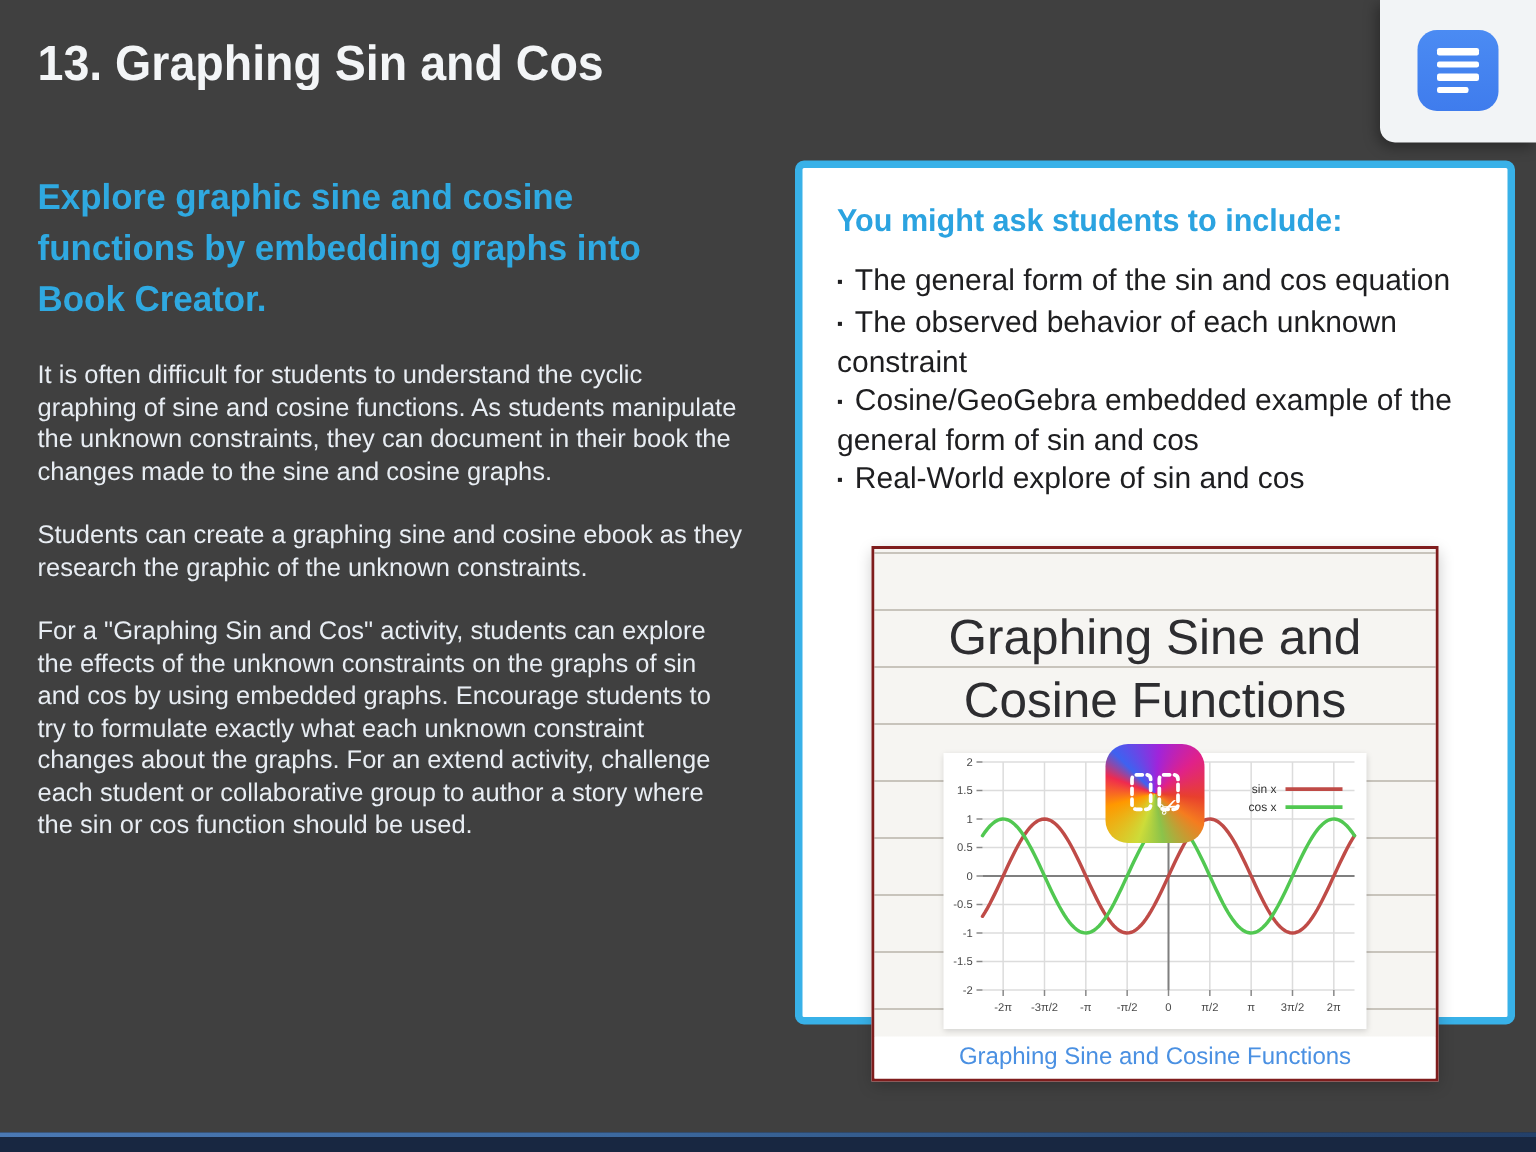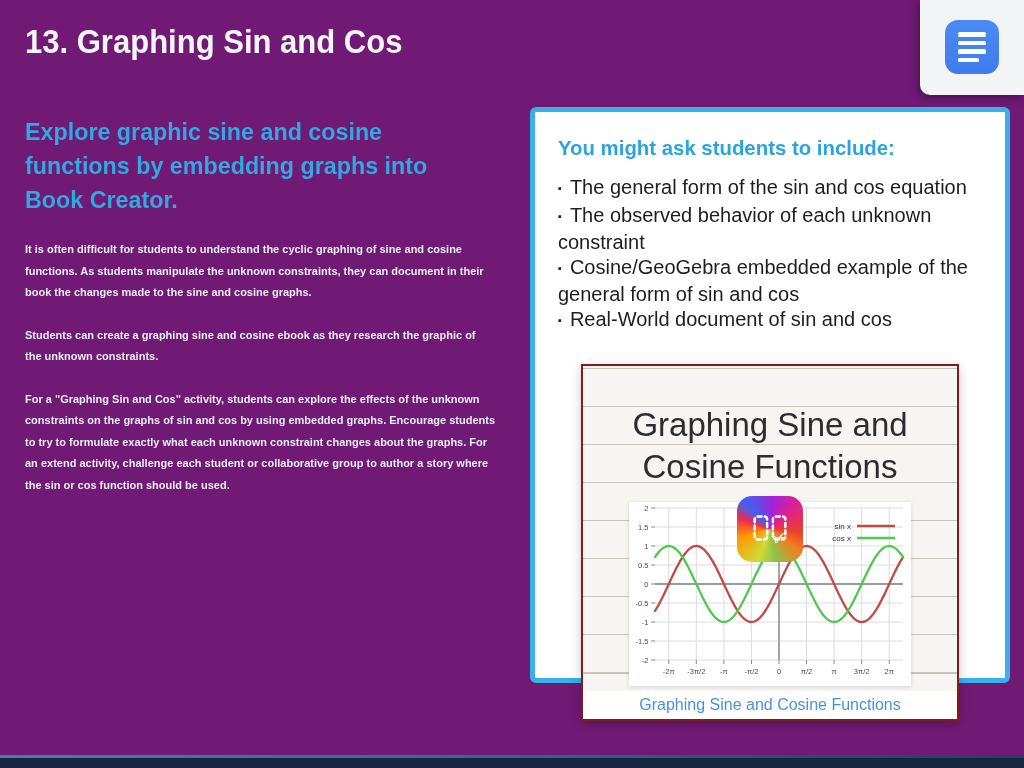--- a/index.html
+++ b/index.html
@@ -1,26 +1,26 @@
 <!DOCTYPE html>
 <html><head>
 <meta charset="utf-8">
 <style>
   html,body{margin:0;padding:0;background:#0d1626;}
   *{box-sizing:border-box;}
   .screen{position:relative;width:1024px;height:768px;overflow:hidden;
-    background:#701a75;font-family:"Liberation Sans","DejaVu Sans",sans-serif;}
+    background:#404040;font-family:"Liberation Sans","DejaVu Sans",sans-serif;}
 
   
   .left-col{position:absolute;left:25px;top:22px;width:470px;}
   .page-title{margin:0;font-size:33px;line-height:40px;font-weight:bold;color:#f3f5f7;
     transform:scaleX(.94);transform-origin:left top;white-space:nowrap;}
   .page-subtitle{margin-top:53px;font-size:24px;line-height:34px;font-weight:bold;color:#2fa9e1;
     transform:scaleX(.97);transform-origin:left top;}
-  .paras{margin-top:22px;font-size:11px;line-height:21.5px;color:#e8edf3;font-weight:bold;}
+  .paras{margin-top:22px;font-size:17px;line-height:21.5px;color:#e8edf3;}
   .para{margin:0;}
   .para + .para{margin-top:21px;}
 
   
   .top-panel{position:absolute;top:0;right:0;width:104px;height:95px;background:#f2f4f6;
     border-bottom-left-radius:10px;box-shadow:-2px 3px 9px rgba(0,0,0,.35);}
   .menu-btn{position:absolute;top:20px;right:25px;width:54px;height:54px;border:none;cursor:pointer;
     border-radius:13px;background:linear-gradient(180deg,#4b8bf3,#3f7ced);
     display:flex;flex-direction:column;justify-content:center;align-items:flex-start;
     gap:4px;padding:0 0 0 13px;}
@@ -88,21 +88,21 @@
   <div class="ask-card">
     <h2 class="card-heading">You might ask students to include:</h2>
     <div class="bullets">
 
         <div class="bullet">The general form of the sin and cos equation</div>
 
         <div class="bullet">The observed behavior of each unknown constraint</div>
 
         <div class="bullet">Cosine/GeoGebra embedded example of the general form of sin and cos</div>
 
-        <div class="bullet">Real-World document of sin and cos</div>
+        <div class="bullet">Real-World explore of sin and cos</div>
 
     </div>
 
     <div class="embed-widget">
       <div class="shiplap">
         <div class="embed-title">Graphing Sine and Cosine Functions</div>
         <div class="graph-panel">
           <svg width="282" height="184" viewBox="0 0 282 184" xmlns="http://www.w3.org/2000/svg">
               <line x1="26" y1="6" x2="274" y2="6" stroke="#dcdcdc" stroke-width="1"></line>
               <line x1="22" y1="6" x2="26" y2="6" stroke="#888" stroke-width="1"></line>

